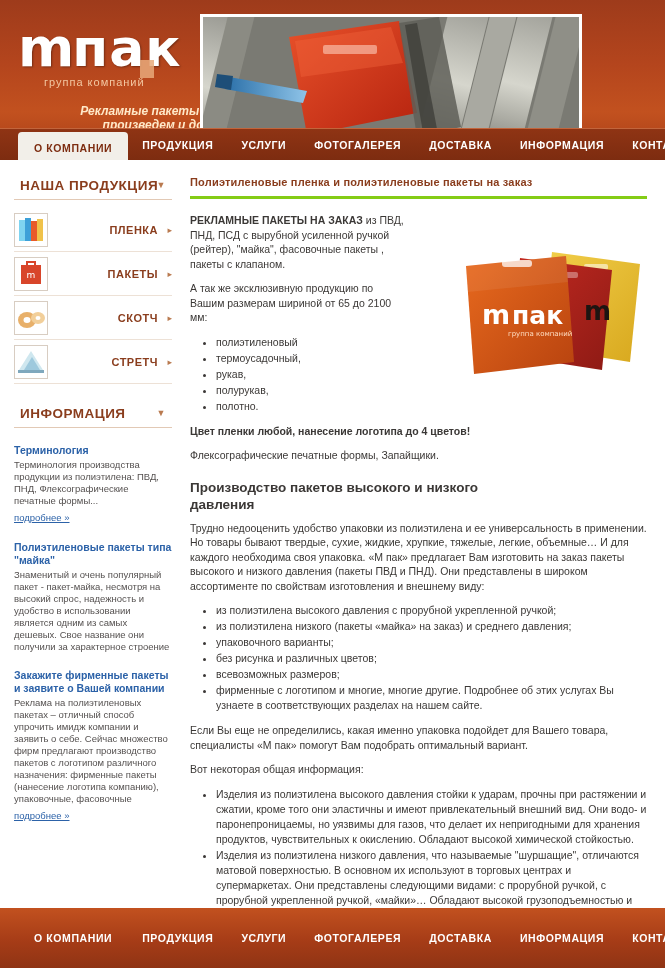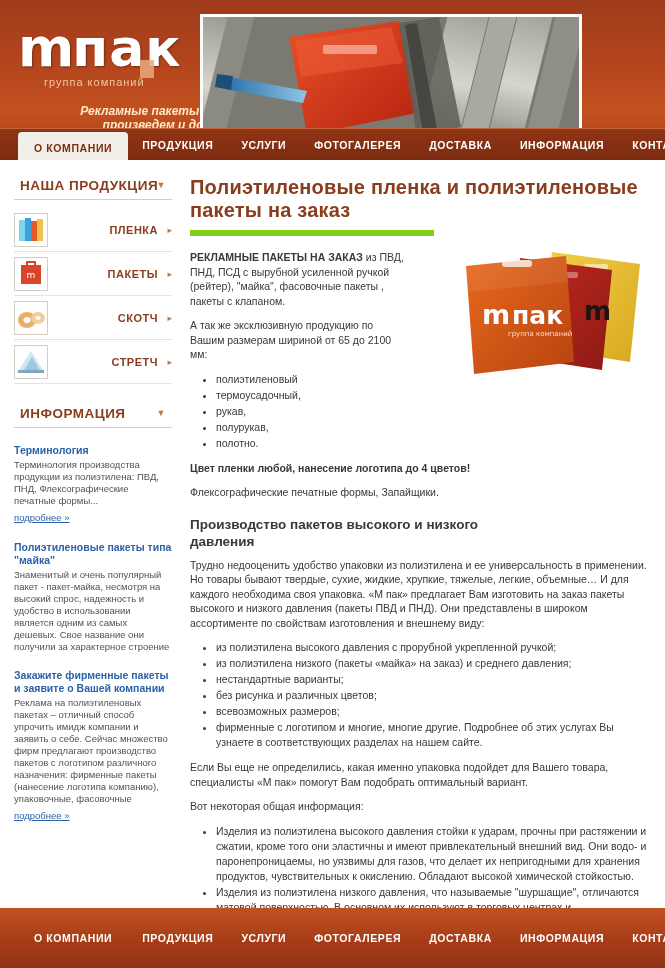--- a/index.html
+++ b/index.html
@@ -211,24 +211,24 @@
   .more {
     color: #2c62a8;
     font-size: 9.5px;
     text-decoration: underline;
     cursor: pointer;
   }
 
   
   h1.page-title {
     margin: 0 0 14px 0;
-    font-size: 20px;
+    font-size: 11px;
     color: #8a3d1d;
     font-weight: bold;
-    border-bottom: 6px solid #84cc16;
+    border-bottom: 3px solid #84cc16;
     padding-bottom: 8px;
     letter-spacing: .2px;
   }
   .main p {
     font-size: 10.5px;
     color: #3b3836;
     line-height: 14.5px;
     margin: 0 0 10px 0;
   }
   .main p.lead { width: 215px; }
@@ -509,21 +509,21 @@
 
       <p>Флексографические печатные формы, Запайщики.</p>
 
       <h2 class="sect">Производство пакетов высокого и низкого давления</h2>
 
       <p>Трудно недооценить удобство упаковки из полиэтилена и ее универсальность в применении. Но товары бывают твердые, сухие, жидкие, хрупкие, тяжелые, легкие, объемные… И для каждого необходима своя упаковка. «М пак» предлагает Вам изготовить на заказ пакеты высокого и низкого давления (пакеты ПВД и ПНД). Они представлены в широком ассортименте по свойствам изготовления и внешнему виду:</p>
 
       <ul class="bullets">
         <li>из полиэтилена высокого давления с прорубной укрепленной ручкой;</li>
         <li>из полиэтилена низкого (пакеты «майка» на заказ) и среднего давления;</li>
-        <li>нестандартные варианты;</li>
+        <li>упаковочного варианты;</li>
         <li>без рисунка и различных цветов;</li>
         <li>всевозможных размеров;</li>
         <li>фирменные с логотипом и многие, многие другие. Подробнее об этих услугах Вы узнаете в соответствующих разделах на нашем сайте.</li>
       </ul>
 
       <p>Если Вы еще не определились, какая именно упаковка подойдет для Вашего товара, специалисты «М пак» помогут Вам подобрать оптимальный вариант.</p>
       <p>Вот некоторая общая информация:</p>
 
       <ul class="bullets">
         <li>Изделия из полиэтилена высокого давления стойки к ударам, прочны при растяжении и сжатии, кроме того они эластичны и имеют привлекательный внешний вид. Они водо- и паронепроницаемы, но уязвимы для газов, что делает их непригодными для хранения продуктов, чувствительных к окислению. Обладают высокой химической стойкостью.</li>

